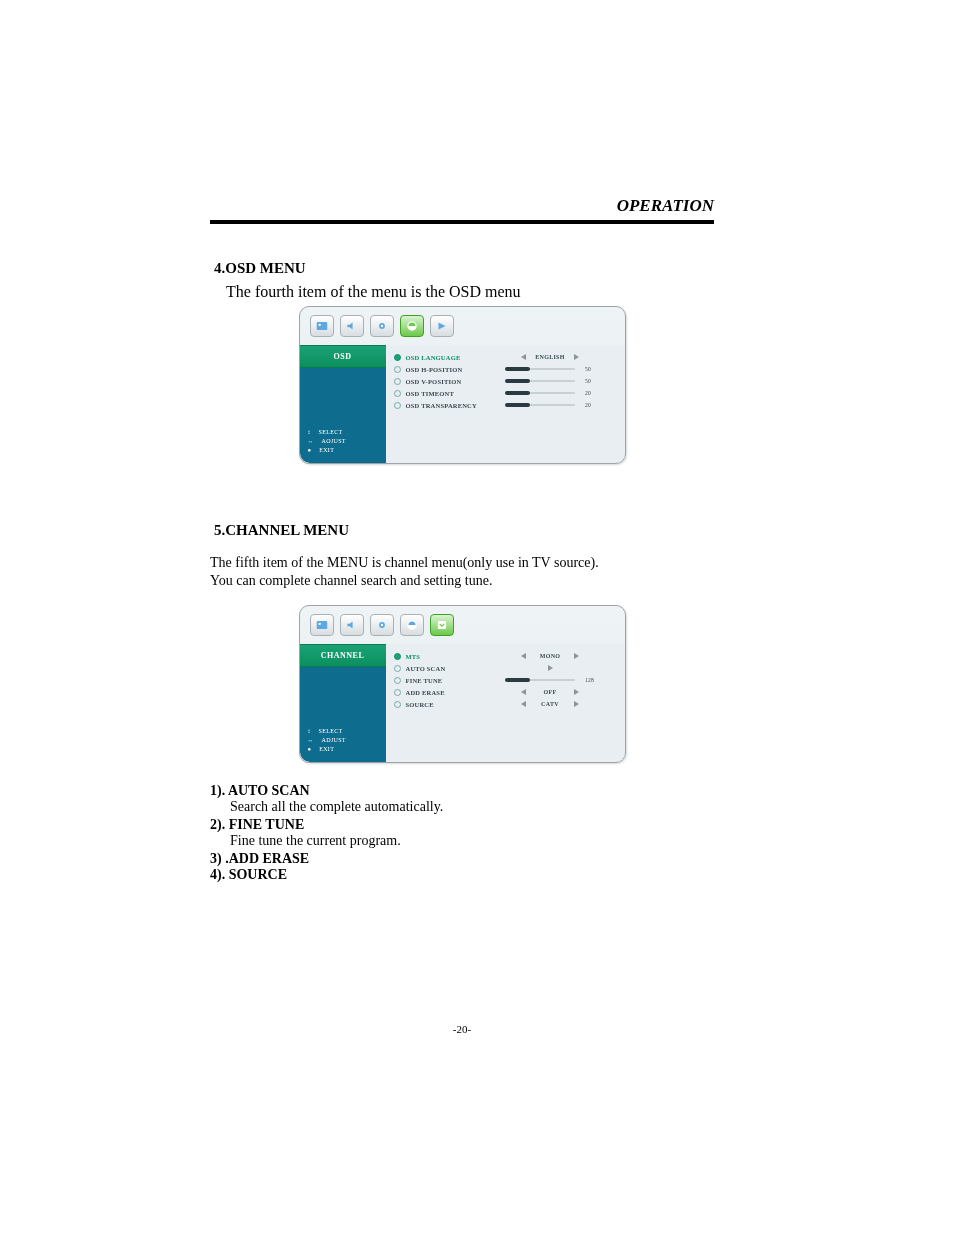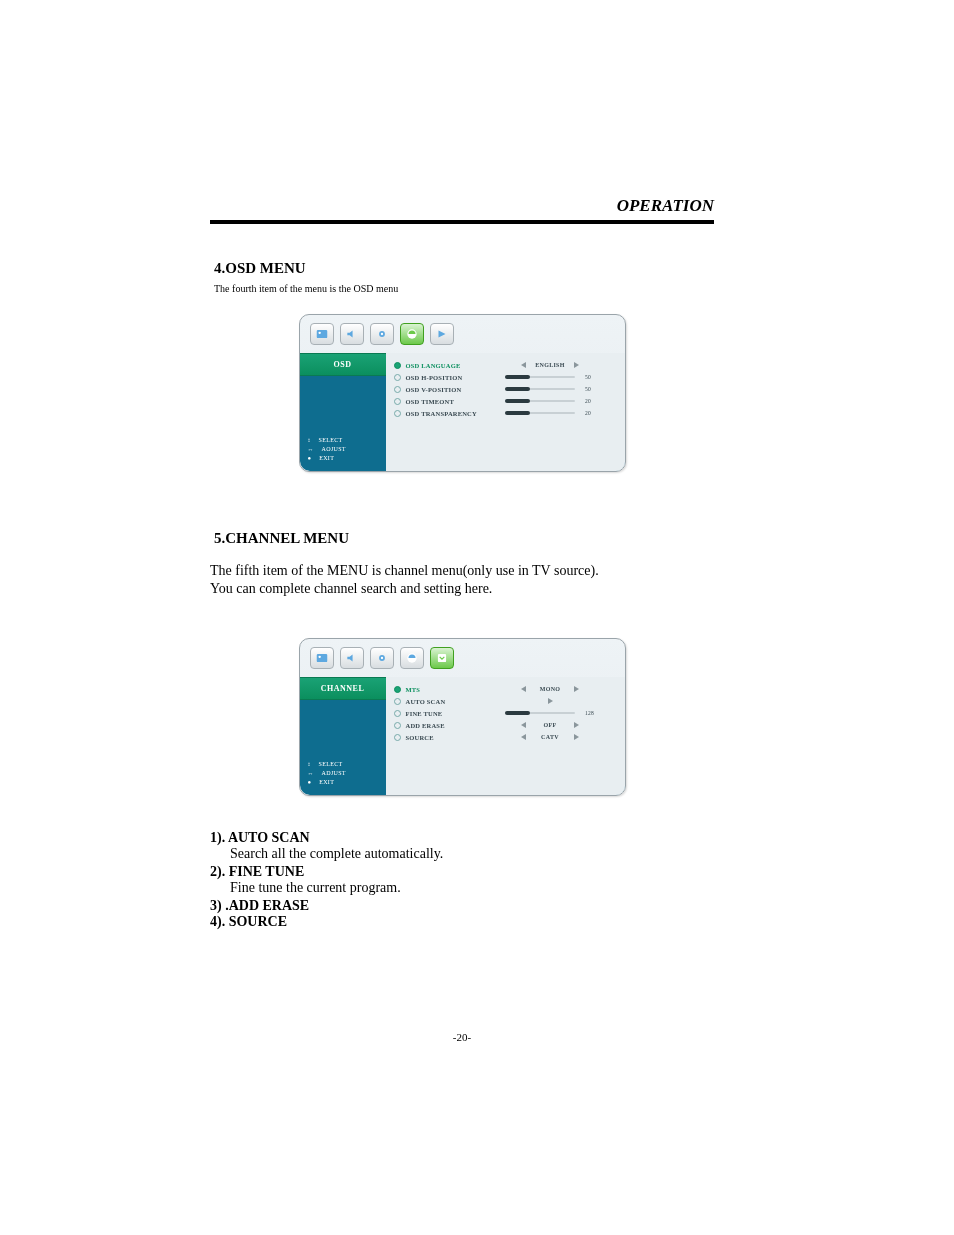--- a/index.html
+++ b/index.html
@@ -1,21 +1,21 @@
 <!DOCTYPE html>
 <html><head>
 <meta charset="utf-8">
 <style>
   html,body{margin:0;padding:0;background:#fff;font-family:"Times New Roman",serif;color:#000}
   .page{width:924px;height:1235px;position:relative;box-sizing:border-box;padding:190px 210px 0 210px}
   .header-title{position:absolute;top:196px;right:210px;font-style:italic;font-weight:bold;font-size:17px}
   .rule{position:absolute;top:220px;left:210px;right:210px;border-top:4px solid #000}
   .sec-title{font-weight:bold;font-size:15px;margin:70px 0 6px 4px}
-  .sec-text{font-size:10px;margin-left:4px}
-  .osd-block{display:flex;justify-content:center;margin-top:20px}
+  .sec-text{font-size:16px;margin-left:16px}
+  .osd-block{display:flex;justify-content:center;margin-top:5px}
   .menu-box{width:325px;border-radius:10px;background:linear-gradient(#eef3f6,#e6ecef);border:1px solid #9aa4aa;overflow:hidden;box-shadow:1px 1px 2px rgba(0,0,0,.15)}
   .tabs{display:flex;gap:6px;padding:8px 10px}
   .tab{width:22px;height:20px;border-radius:4px;background:linear-gradient(#fff,#d8dde0);border:1px solid #a8b0b5;display:flex;align-items:center;justify-content:center}
   .tab.sel{background:linear-gradient(#d9f3d2,#6cc94a);border-color:#40a020}
   .tab svg{width:14px;height:14px}
   .body{display:flex;background:#0e6d8f;color:#fff;min-height:118px;border-bottom-left-radius:10px;border-bottom-right-radius:10px}
   .side{width:86px;display:flex;flex-direction:column}
   .side-title{background:linear-gradient(#1aa275,#0b8f5e);font-size:8px;font-weight:bold;letter-spacing:.5px;text-align:center;padding:6px 0;border-top:1px solid #0a7a52;border-bottom:1px solid #0a7a52}
   .side-hints{margin-top:auto;padding:6px 0 8px 8px;font-size:6px;line-height:1.5;letter-spacing:.3px}
   .side-hints span::before{content:"";display:inline-block;width:6px}
@@ -28,24 +28,24 @@
   .ctrl{flex:1;display:flex;align-items:center;justify-content:center;gap:6px}
   .arrow{width:0;height:0;border-top:3px solid transparent;border-bottom:3px solid transparent}
   .arrow.l{border-right:5px solid #8a969c}
   .arrow.r{border-left:5px solid #8a969c}
   .valtxt{font-size:6px;font-weight:bold;min-width:36px;text-align:center;letter-spacing:.3px}
   .slider{width:70px;height:2px;background:#c8d0d4;position:relative;border-radius:2px}
   .slider::after{content:"";position:absolute;left:0;top:-1px;width:35%;height:4px;background:#2b3a40;border-radius:2px}
   .slnum{font-size:5.5px;margin-left:4px;width:10px}
   .sec5{margin-top:58px}
   .para{font-size:14px;margin:16px 0 0 0}
-  .defs{margin-top:34px;font-size:14px}
+  .defs{margin-top:20px;font-size:14px}
   .defs .t{font-weight:bold}
   .defs .d{margin-left:20px;margin-bottom:2px}
-  .pagenum{position:absolute;bottom:192px;left:0;right:0;text-align:center;font-size:11px}
+  .pagenum{position:absolute;bottom:200px;left:0;right:0;text-align:center;font-size:11px}
 </style>
 </head>
 <body>
 
 <div class="page">
   <div class="header-title">OPERATION</div>
   <div class="rule"></div>
 
   <div class="sec-title">4.OSD MENU</div>
   <div class="sec-text">The fourth item of the menu is the OSD menu</div>
@@ -133,23 +133,23 @@
                 <span class="slnum">20</span>
               </span>
           </div>
         </div>
       </div>
     </div>
   </div>
 
   <div class="sec-title sec5">5.CHANNEL MENU</div>
   <div class="para">The fifth item of the MENU is channel menu(only use in TV source).</div>
-  <div class="para" style="margin-top:2px">You can complete channel search and setting here.</div>
-
-  <div class="osd-block" style="margin-top:41px">
+  <div class="para" style="margin-top:2px">You can complete channel search and setting tune.</div>
+
+  <div class="osd-block" style="margin-top:16px">
     <div class="menu-box">
       <div class="tabs">
         <div class="tab">
             <svg viewBox="0 0 24 24">
               <rect x="3" y="5" width="18" height="14" rx="2" fill="#5da8e0"></rect>
               <circle cx="8" cy="10" r="2" fill="#fff"></circle>
             </svg>
           </div>
         <div class="tab">
             <svg viewBox="0 0 24 24">

